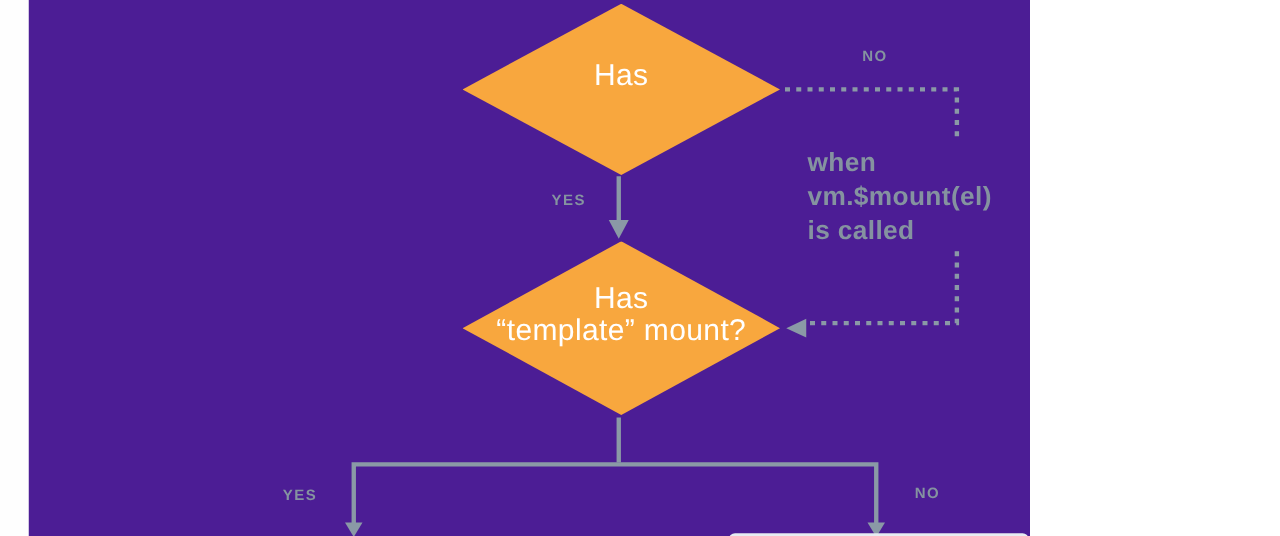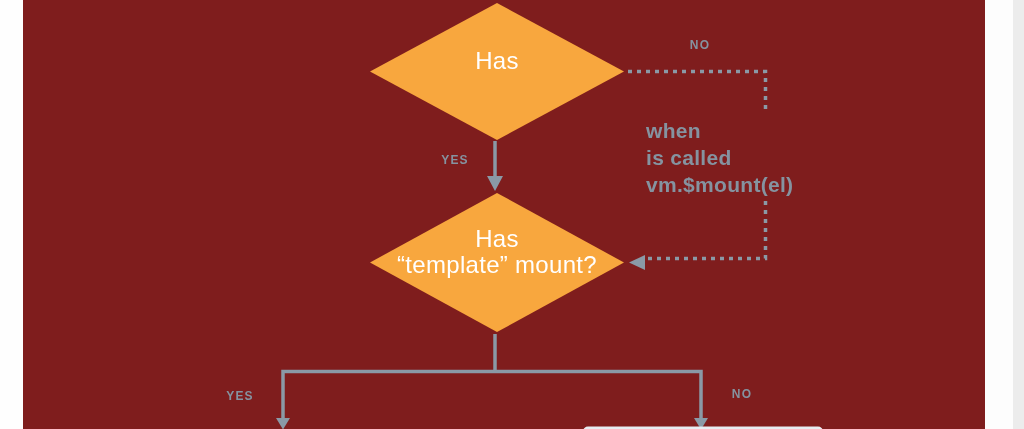--- a/index.html
+++ b/index.html
@@ -1,22 +1,22 @@
 <!DOCTYPE html>
 <html><head>
 <meta charset="utf-8">
 <style>
   html, body { margin: 0; padding: 0; }
   body { font-family: "Liberation Sans", "DejaVu Sans", sans-serif; }
 
   .stage {
     position: relative;
-    width: 1024px;
+    width: 824px;
     height: 429px;
-    background: #7f1d1d;
+    background: #4c1d95;
     overflow: hidden;
   }
 
   
   .edge-left   { position: absolute; left: 0;     top: 0; width: 23px; height: 429px; background: #fefefe; }
   .edge-fade   { position: absolute; left: 985px; top: 0; width: 28px; height: 429px; background: #fdfdfd; }
   .edge-gray   { position: absolute; left: 1013px;top: 0; width: 11px; height: 429px; background: #ececec; }
 
   .connectors {
     position: absolute; left: 0; top: 0;
@@ -104,17 +104,17 @@
     <span class="txt">“template” mount?</span>
   </div>
 
   <div class="edge-label label-no-top">NO</div>
   <div class="edge-label label-yes-top">YES</div>
   <div class="edge-label label-yes-bottom">YES</div>
   <div class="edge-label label-no-bottom">NO</div>
 
   <div class="annotation">
     <span>when</span>
+    <span>vm.$mount(el)</span>
     <span>is called</span>
-    <span>vm.$mount(el)</span>
   </div>
 
 </div>
 
 </body></html>

